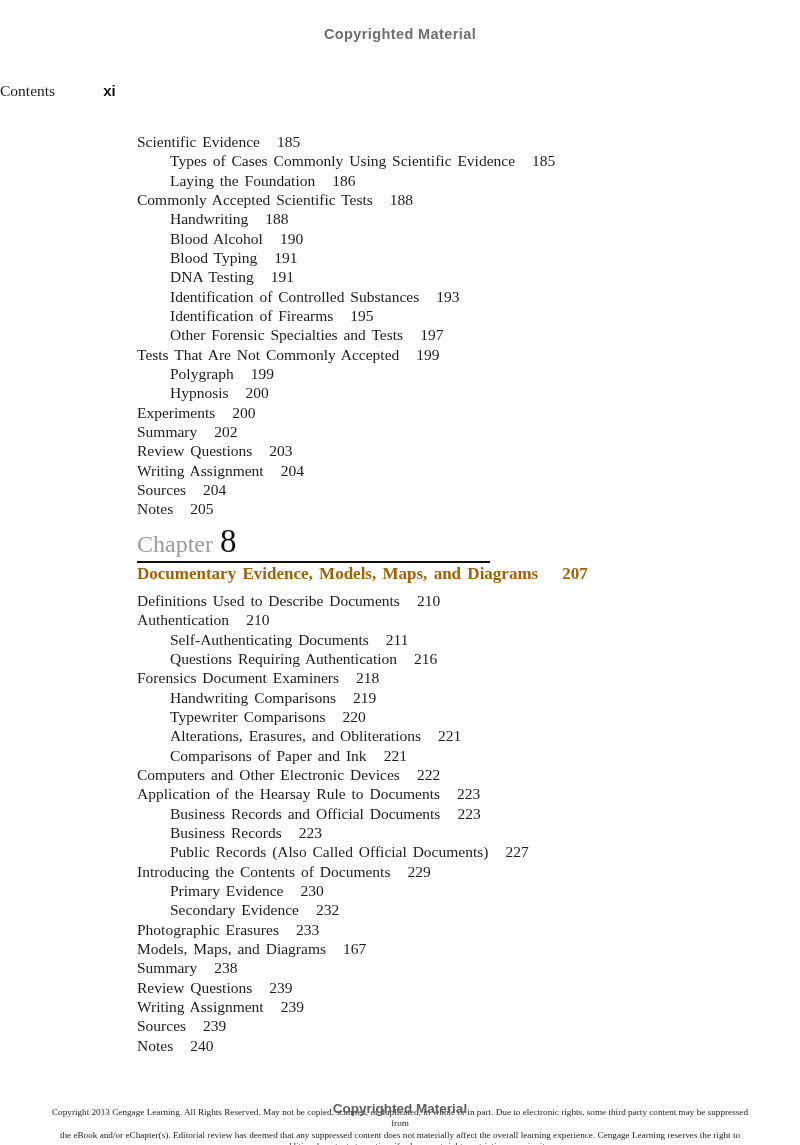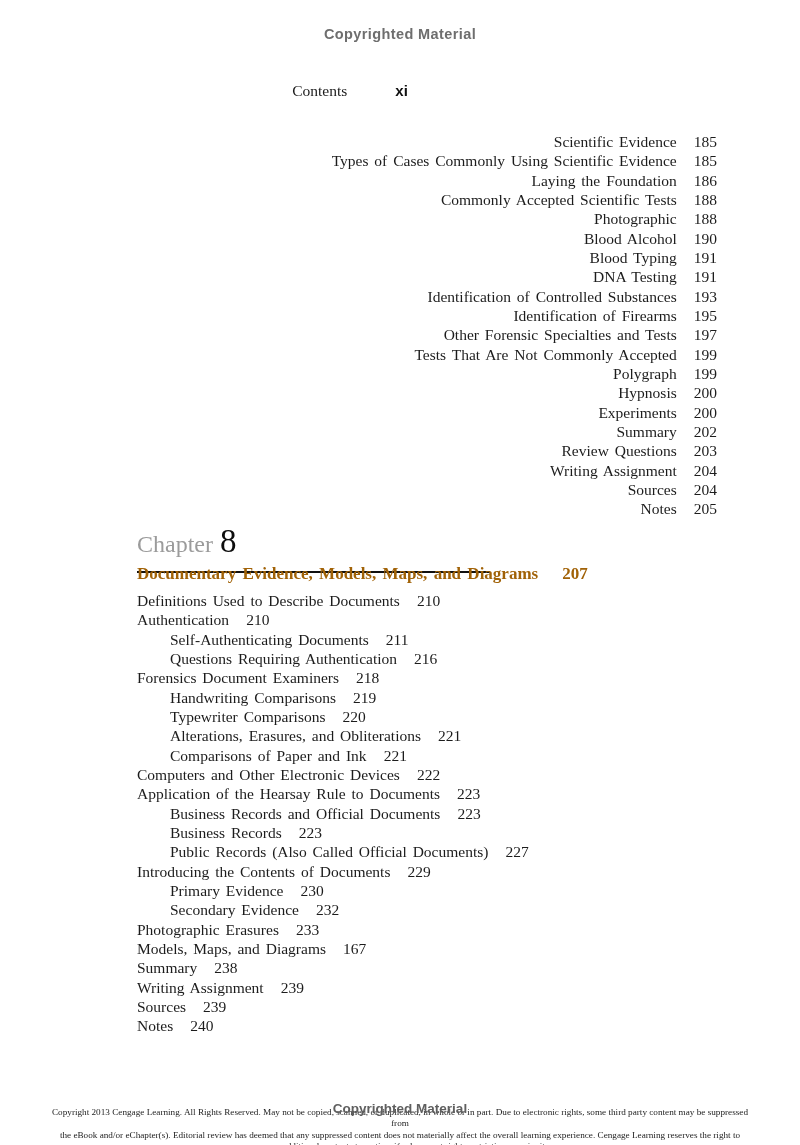--- a/index.html
+++ b/index.html
@@ -29,21 +29,21 @@
     letter-spacing: 0.4px;
     color: #6e6e6e;
   }
 
   
   .running-header {
     position: absolute;
     top: 82px;
     left: 0;
     width: 700px;
-    text-align: center;
+    text-align: left;
     font-size: 15.5px;
   }
   .running-header .running-title {
     font-family: "Liberation Serif", serif;
     color: #1c1c1c;
   }
   .running-header .folio {
     display: inline-block;
     margin-left: 48px;
     font-family: "Liberation Sans", sans-serif;
@@ -54,35 +54,35 @@
 
   
   .toc-block {
     position: absolute;
     left: 137px;
     width: 580px;
     font-size: 15.5px;
     line-height: 19.33px;
     word-spacing: 0.13em;
   }
-  #toc-top    { top: 132px; text-align: right; }
+  #toc-top    { top: 132px; }
   #toc-chapter{ top: 591px; }
 
   .toc-entry { white-space: nowrap; }
   .toc-entry.lv1 { padding-left: 33px; }
   .toc-entry .pg { margin-left: 17px; }
 
   
   .chapter-head {
     position: absolute;
     left: 137px;
     top: 523px;
     width: 353px;
     border-bottom: 2.5px solid #101010;
-    padding-bottom: 11px;
+    padding-bottom: 1px;
     white-space: nowrap;
   }
   .chapter-word {
     font-family: "Liberation Serif", serif;
     font-size: 24px;
     color: #9b9b9b;
   }
   .chapter-num {
     font-family: "Liberation Serif", serif;
     font-size: 33px;
@@ -136,21 +136,21 @@
 
 <div class="running-header">
   <span class="running-title">Contents</span><span class="folio">xi</span>
 </div>
 
 <div class="toc-block" id="toc-top">
     <div class="toc-entry lv0"><span>Scientific Evidence</span><span class="pg">185</span></div>
     <div class="toc-entry lv1"><span>Types of Cases Commonly Using Scientific Evidence</span><span class="pg">185</span></div>
     <div class="toc-entry lv1"><span>Laying the Foundation</span><span class="pg">186</span></div>
     <div class="toc-entry lv0"><span>Commonly Accepted Scientific Tests</span><span class="pg">188</span></div>
-    <div class="toc-entry lv1"><span>Photographic</span><span class="pg">188</span></div>
+    <div class="toc-entry lv1"><span>Handwriting</span><span class="pg">188</span></div>
     <div class="toc-entry lv1"><span>Blood Alcohol</span><span class="pg">190</span></div>
     <div class="toc-entry lv1"><span>Blood Typing</span><span class="pg">191</span></div>
     <div class="toc-entry lv1"><span>DNA Testing</span><span class="pg">191</span></div>
     <div class="toc-entry lv1"><span>Identification of Controlled Substances</span><span class="pg">193</span></div>
     <div class="toc-entry lv1"><span>Identification of Firearms</span><span class="pg">195</span></div>
     <div class="toc-entry lv1"><span>Other Forensic Specialties and Tests</span><span class="pg">197</span></div>
     <div class="toc-entry lv0"><span>Tests That Are Not Commonly Accepted</span><span class="pg">199</span></div>
     <div class="toc-entry lv1"><span>Polygraph</span><span class="pg">199</span></div>
     <div class="toc-entry lv1"><span>Hypnosis</span><span class="pg">200</span></div>
     <div class="toc-entry lv0"><span>Experiments</span><span class="pg">200</span></div>
@@ -183,20 +183,21 @@
     <div class="toc-entry lv0"><span>Application of the Hearsay Rule to Documents</span><span class="pg">223</span></div>
     <div class="toc-entry lv1"><span>Business Records and Official Documents</span><span class="pg">223</span></div>
     <div class="toc-entry lv1"><span>Business Records</span><span class="pg">223</span></div>
     <div class="toc-entry lv1"><span>Public Records (Also Called Official Documents)</span><span class="pg">227</span></div>
     <div class="toc-entry lv0"><span>Introducing the Contents of Documents</span><span class="pg">229</span></div>
     <div class="toc-entry lv1"><span>Primary Evidence</span><span class="pg">230</span></div>
     <div class="toc-entry lv1"><span>Secondary Evidence</span><span class="pg">232</span></div>
     <div class="toc-entry lv0"><span>Photographic Erasures</span><span class="pg">233</span></div>
     <div class="toc-entry lv0"><span>Models, Maps, and Diagrams</span><span class="pg">167</span></div>
     <div class="toc-entry lv0"><span>Summary</span><span class="pg">238</span></div>
+    <div class="toc-entry lv0"><span>Review Questions</span><span class="pg">239</span></div>
     <div class="toc-entry lv0"><span>Writing Assignment</span><span class="pg">239</span></div>
     <div class="toc-entry lv0"><span>Sources</span><span class="pg">239</span></div>
     <div class="toc-entry lv0"><span>Notes</span><span class="pg">240</span></div>
   </div>
 
 <div class="watermark-bottom">Copyrighted Material</div>
 
 <div class="copyright">
   <div>Copyright 2013 Cengage Learning. All Rights Reserved. May not be copied, scanned, or duplicated, in whole or in part. Due to electronic rights, some third party content may be suppressed from</div>
   <div>the eBook and/or eChapter(s). Editorial review has deemed that any suppressed content does not materially affect the overall learning experience. Cengage Learning reserves the right to</div>

